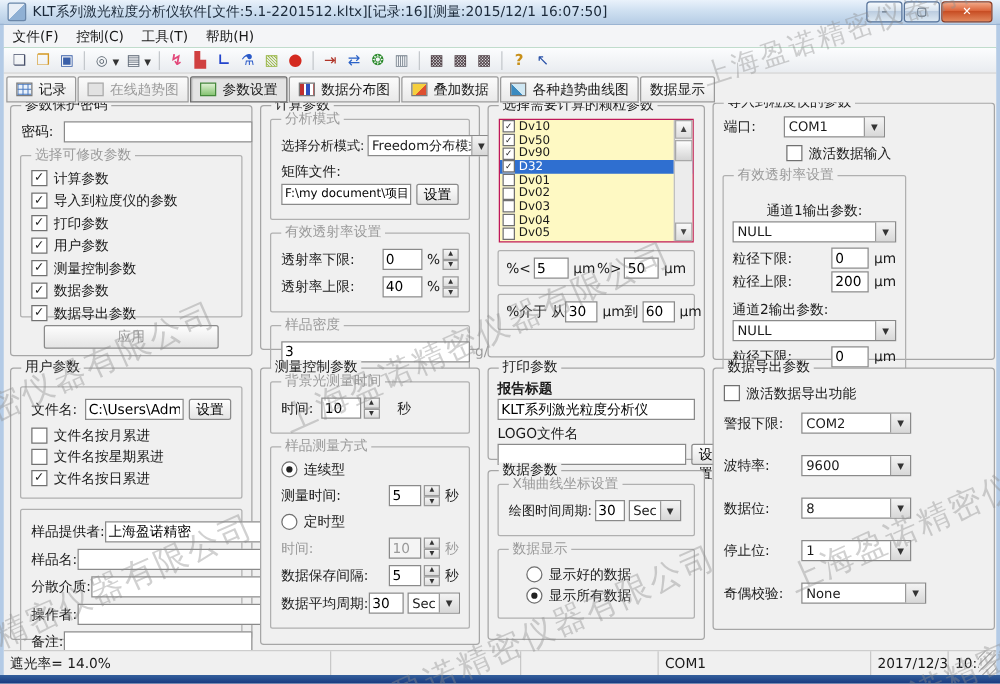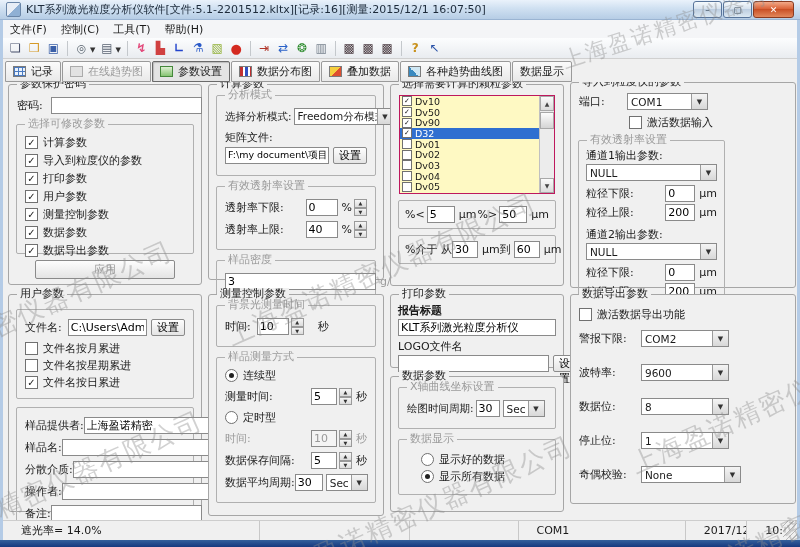--- a/index.html
+++ b/index.html
@@ -64,21 +64,21 @@
   .spin span{flex:1;border:1px solid #9a9a9a;background:linear-gradient(#f6f6f6,#dcdcdc);font-size:5px;line-height:6px;display:flex;align-items:center;justify-content:center;color:#333;}
   .listbox{margin:10px 8px 4px 8px;border:1px solid #be185d;background:#fef9c3;height:97px;position:relative;overflow:hidden;}
   .li{display:flex;align-items:center;height:10.7px;font-size:9.5px;padding-left:2px;}
   .li .cb{width:8px;height:8px;font-size:7px;margin-right:3px;}
   .li.selected{background:#2f6fd0;color:#fff;}
   .lscroll{position:absolute;right:0;top:0;width:14px;height:100%;background:#ececec;border-left:1px solid #c0c0c0;display:flex;flex-direction:column;align-items:stretch;}
   .sbtn{height:13px;background:linear-gradient(#fafafa,#dcdcdc);border:1px solid #a8a8a8;font-size:6px;display:flex;align-items:center;justify-content:center;color:#444;}
   .sthumb{height:15px;background:linear-gradient(#fdfdfd,#d4d4d4);border:1px solid #a8a8a8;margin-top:1px;}
   .sfill{flex:1;}
   .statusbar{position:absolute;left:3px;top:520px;width:794px;height:19px;background:#f0f0f0;border-top:1px solid #cdcdcd;display:flex;align-items:stretch;z-index:5;}
-  .sp{border-right:1px solid #c8c8c8;display:flex;align-items:center;padding:0 18px;box-sizing:border-box;white-space:nowrap;overflow:hidden;}
+  .sp{border-right:1px solid #c8c8c8;display:flex;align-items:center;padding:0 5px;box-sizing:border-box;white-space:nowrap;overflow:hidden;}
   .grip{width:14px;display:flex;align-items:flex-end;justify-content:flex-end;background:repeating-linear-gradient(135deg,transparent 0 3px,#b8b8b8 3px 4px);}
   .wm{position:absolute;font-size:26px;color:rgba(140,140,140,0.40);transform:rotate(-24deg);white-space:nowrap;pointer-events:none;z-index:8;letter-spacing:2px;}
   .dim{color:#9a9a9a;}
   .unit{margin-left:4px;white-space:nowrap;}
 </style>
 </head>
 <body>
 
 <div class="window">
 
@@ -480,21 +480,21 @@
           <span class="combo-btn">▼</span>
         </span>
         <span class="grow"></span>
       </div>
       <div class="row" style="margin-left:58px;">
         <span class="cb"></span>
         <span class="lbl">激活数据输入</span>
       </div>
       <div class="ib" style="margin-right:70px;">
         <span class="gt dim">有效透射率设置</span>
-        <div class="row" style="margin:3px 7px 1px;">
+        <div class="row" style="margin:16px 7px 1px;justify-content:center;">
             <span class="lbl">通道1输出参数:</span>
           </div>
         <div class="row" style="margin:1px 7px;">
           <span class="combo grow">
             <span class="combo-text">NULL</span>
             <span class="combo-btn">▼</span>
           </span>
         </div>
         <div class="row" style="margin:4px 7px 2px;">
           <span class="lbl grow">粒径下限:</span>

